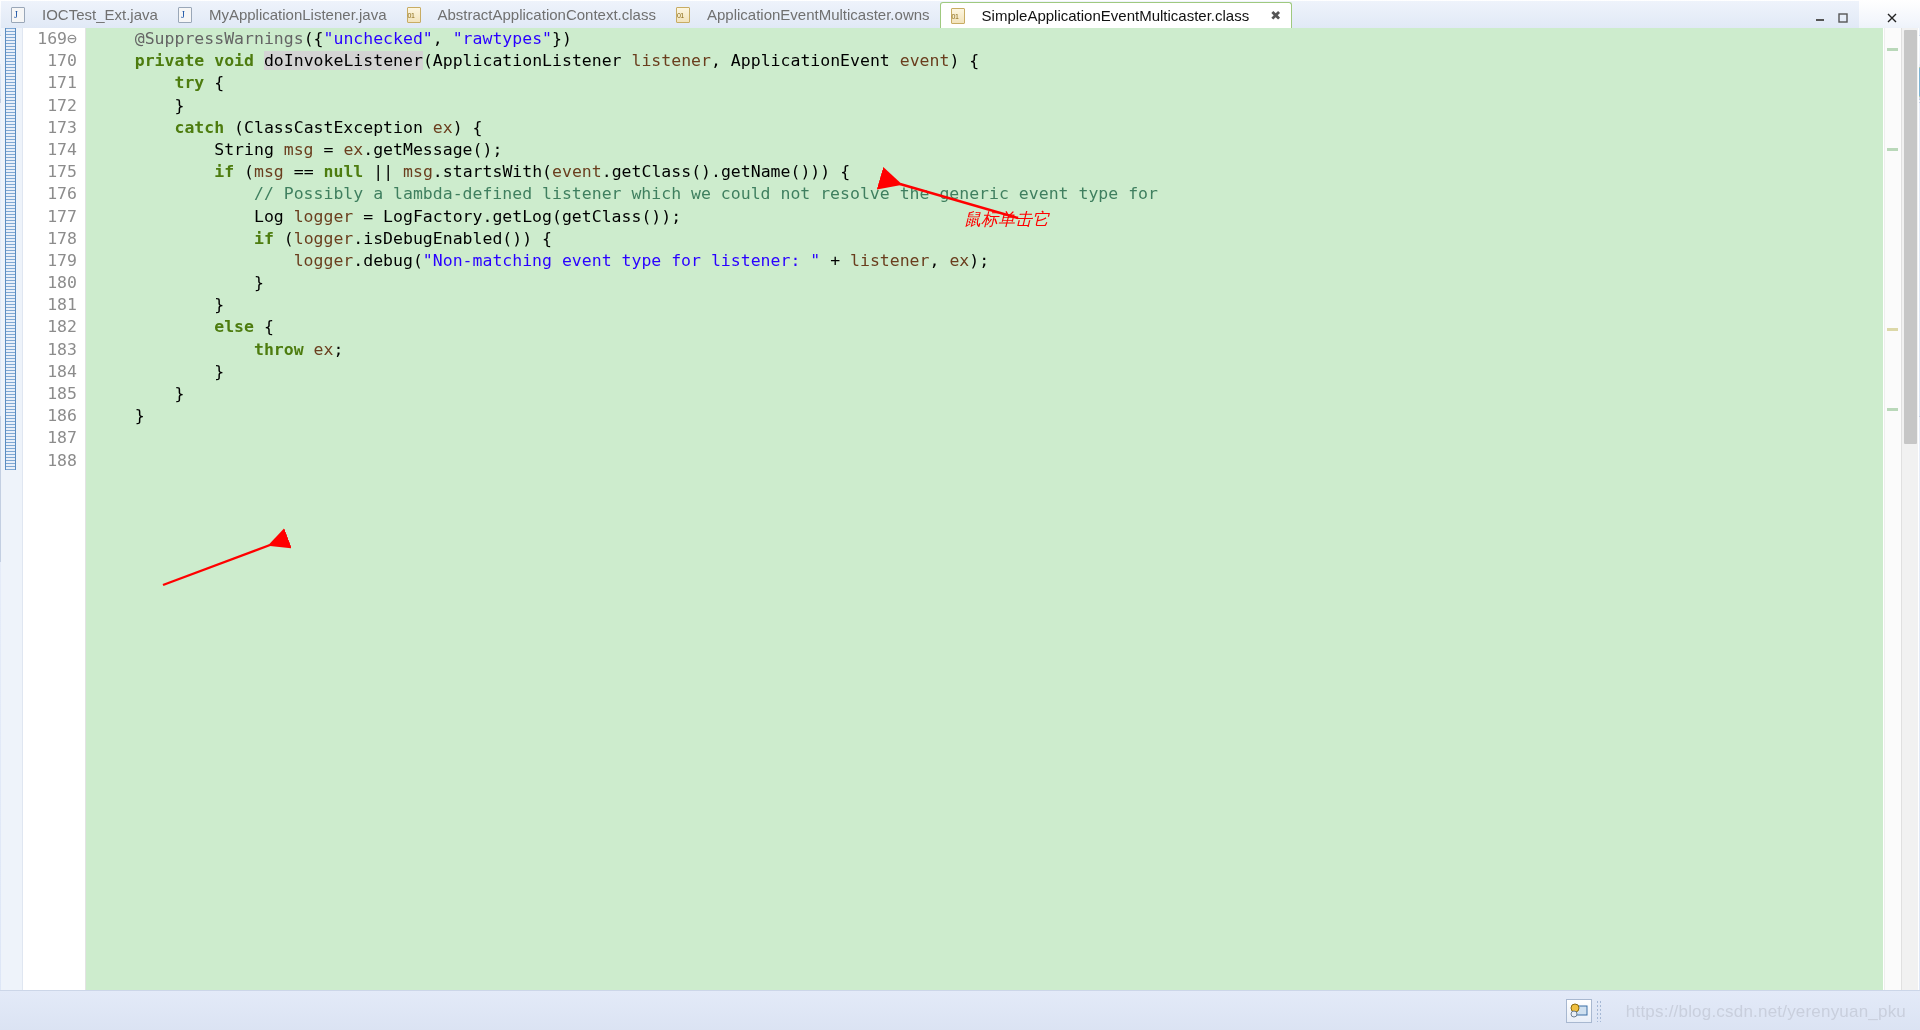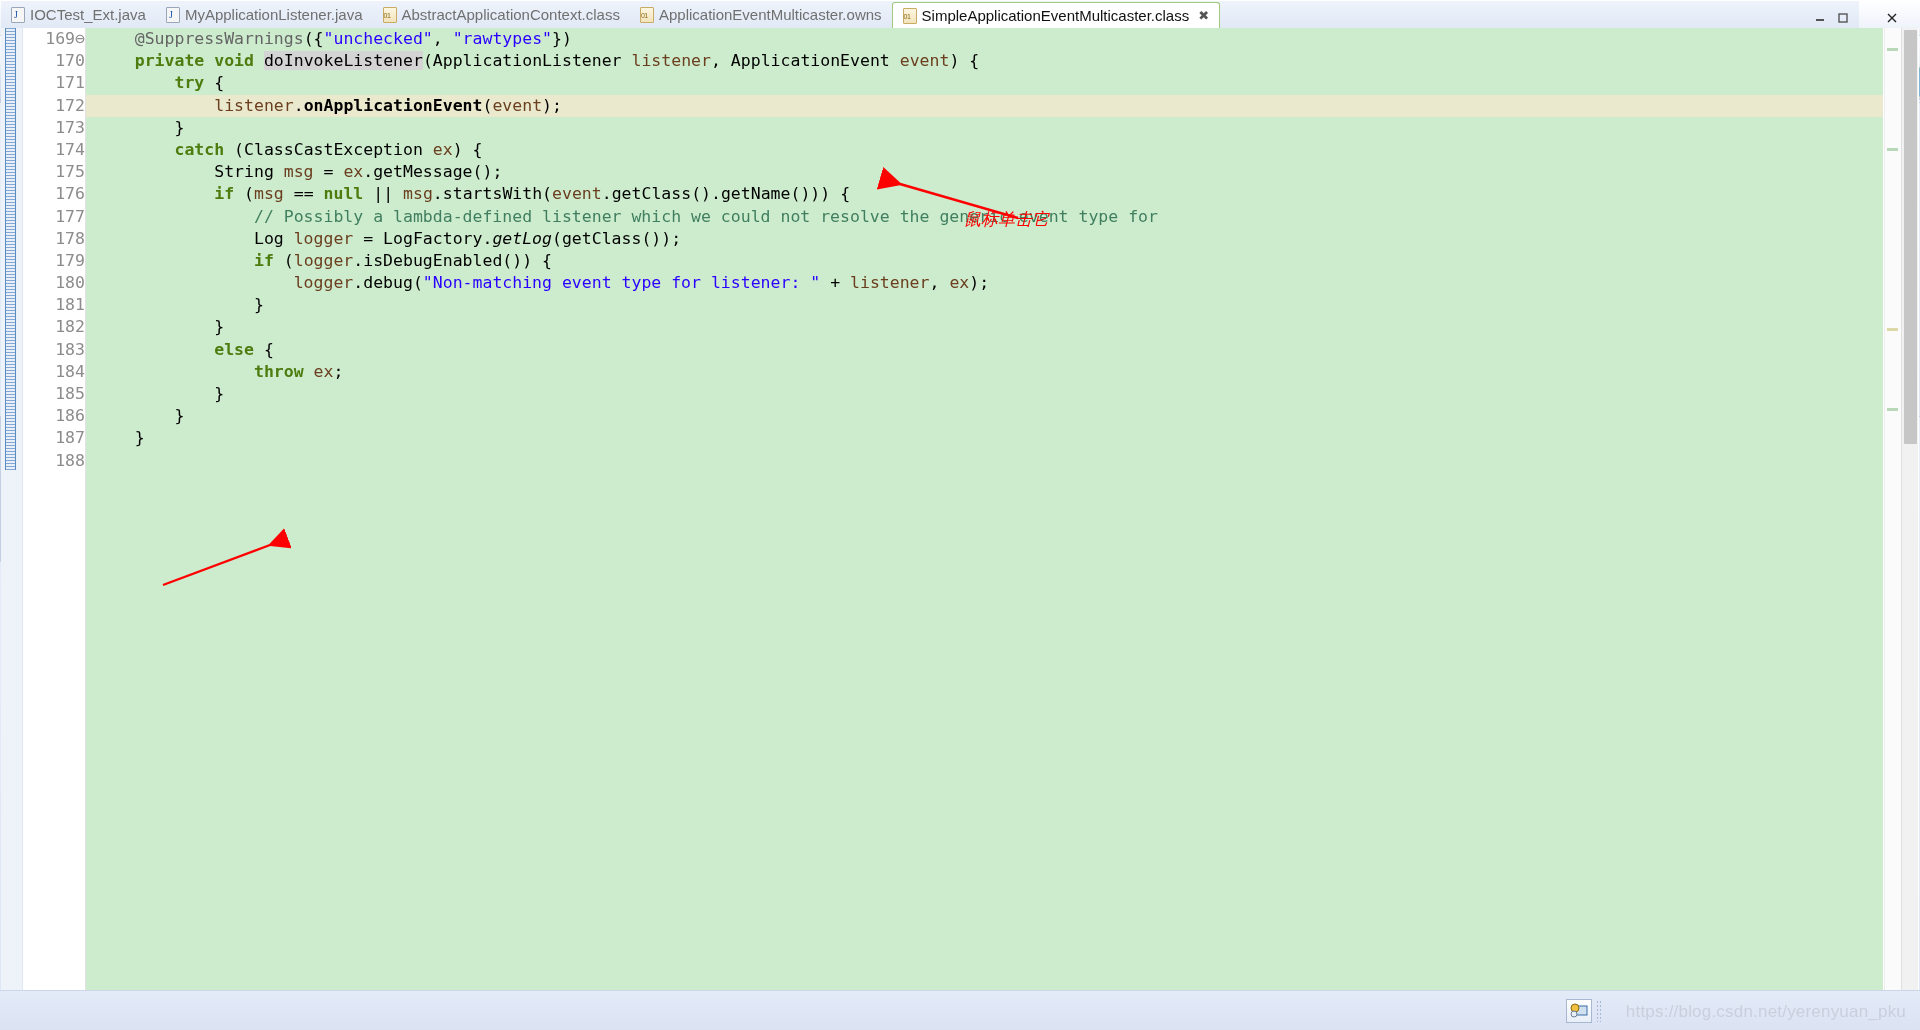--- a/index.html
+++ b/index.html
@@ -202,21 +202,21 @@
 
   
   #editor { left:30px; top:422px; width:1860px; height:562px; border:1px solid #c3cfe2; background:#fff;}
   .ed-tabs {
     height:28px; display:flex; align-items:flex-end;
     background: linear-gradient(180deg,#eef3fb 0%,#e1e9f6 100%);
     border-bottom:1px solid #9fc97f;
     position:relative;
   }
   .etab {
-    display:flex;align-items:center;gap:5px;height:27px;padding:0 10px;
+    display:flex;align-items:center;gap:17px;height:27px;padding:0 10px;
     font-size:15px;color:#707070;white-space:nowrap;
   }
   .etab.active {
     background:#fff;color:#111;
     border:1px solid #9fc97f; border-bottom:1px solid #fff;
     border-radius:3px 3px 0 0; position:relative;top:1px;
   }
   .etab .x { font-size:13px;color:#555;margin-left:4px; }
   .file-ico {
     width:14px;height:16px;flex:0 0 auto;position:relative;
@@ -243,42 +243,42 @@
   .bp-ruler .hatch{
     position:absolute;left:4px;top:0;width:11px;
     background-image: repeating-linear-gradient(0deg,#7fa8d4 0 1px, #e8eff9 1px 3px);
     border-left:1px solid #5b8cc0;border-right:1px solid #5b8cc0;
   }
   .gutter {
     position:absolute;left:22px;top:0;bottom:22px;width:62px;
     background:#fff;
   }
   .lineno {
-    height:22.2px; line-height:22.2px; text-align:right; padding-right:0;
+    height:22.2px; line-height:22.2px; text-align:right; padding-right:8px;
     font-family:"DejaVu Sans Mono", monospace; font-size:16.5px; color:#8c8c8c;
   }
   .gutter-sep{ position:absolute; left:84px; top:0; bottom:22px; width:1px; background:#e3e3e3; }
   .code-lines {
     position:absolute;left:85px;right:36px;top:0;bottom:22px;
     font-family:"DejaVu Sans Mono", monospace; font-size:16.5px;
     background:#cdeccd;
   }
   .cl {
     height:22.2px; line-height:22.2px; white-space:pre; padding-left:9px;
     color:#000;
   }
   .cl.cur { background:#eae9cd; }
   .kw   { color:#4d7c0f; font-weight:bold; }
   .str  { color:#2a00ff; }
   .cmt  { color:#3f7f5f; }
   .ann  { color:#646464; }
   .mth  { color:#000; font-weight:bold; }
   .mth-hl { background:#d4d4d4; font-weight:normal; }
   .loc  { color:#6a3e1e; }
-  .ital { font-style:italic; }
+  .ital { }
   .ed-vscroll {
     position:absolute; right:1px; top:0; width:17px; bottom:22px; background:#f1f1f1;
     border-left:1px solid #e0e0e0;
   }
   .ed-vscroll .thumb{ position:absolute;left:2px;width:13px;background:#c6c6c6;border-radius:1px; }
   .ed-hscroll {
     position:absolute; left:85px; right:18px; bottom:1px; height:20px; background:#f1f1f1;
   }
   .ovr-ruler {
     position:absolute; right:18px; top:0; width:17px; bottom:22px; background:#fbfbfb;
@@ -974,21 +974,20 @@
           <div class="lineno">185</div>
           <div class="lineno">186</div>
           <div class="lineno">187</div>
           <div class="lineno">188</div>
         </div>
       <div class="gutter-sep"></div>
       <div class="code-lines">
           <div class="cl">    <span class="ann">@SuppressWarnings</span>({<span class="str">"unchecked"</span>, <span class="str">"rawtypes"</span>})</div>
           <div class="cl">    <span class="kw">private</span> <span class="kw">void</span> <span class="mth-hl">doInvokeListener</span>(ApplicationListener <span class="loc">listener</span>, ApplicationEvent <span class="loc">event</span>) {</div>
           <div class="cl">        <span class="kw">try</span> {</div>
-          <div class="cl cur">            <span class="loc">listener</span>.<span class="mth">onApplicationEvent</span>(<span class="loc">event</span>);</div>
           <div class="cl">        }</div>
           <div class="cl">        <span class="kw">catch</span> (ClassCastException <span class="loc">ex</span>) {</div>
           <div class="cl">            String <span class="loc">msg</span> = <span class="loc">ex</span>.getMessage();</div>
           <div class="cl">            <span class="kw">if</span> (<span class="loc">msg</span> == <span class="kw">null</span> || <span class="loc">msg</span>.startsWith(<span class="loc">event</span>.getClass().getName())) {</div>
           <div class="cl">                <span class="cmt">// Possibly a lambda-defined listener which we could not resolve the generic event type for</span></div>
           <div class="cl">                Log <span class="loc">logger</span> = LogFactory.<span class="ital">getLog</span>(getClass());</div>
           <div class="cl">                <span class="kw">if</span> (<span class="loc">logger</span>.isDebugEnabled()) {</div>
           <div class="cl">                    <span class="loc">logger</span>.debug(<span class="str">"Non-matching event type for listener: "</span> + <span class="loc">listener</span>, <span class="loc">ex</span>);</div>
           <div class="cl">                }</div>
           <div class="cl">            }</div>

